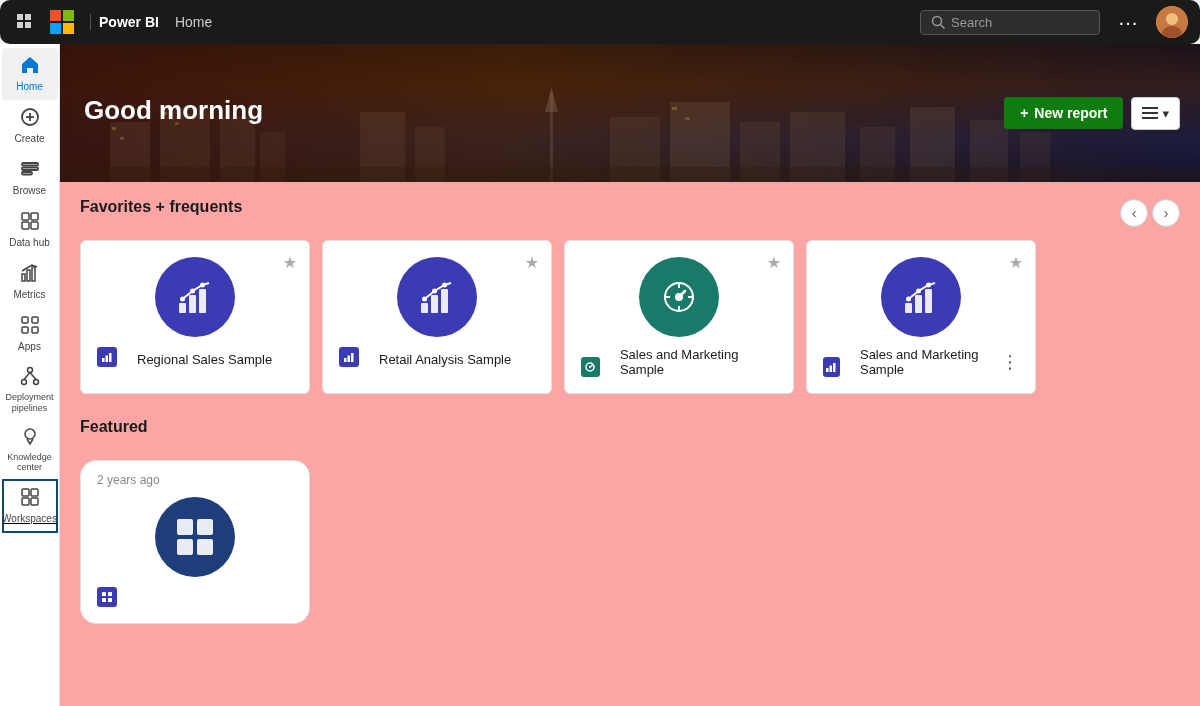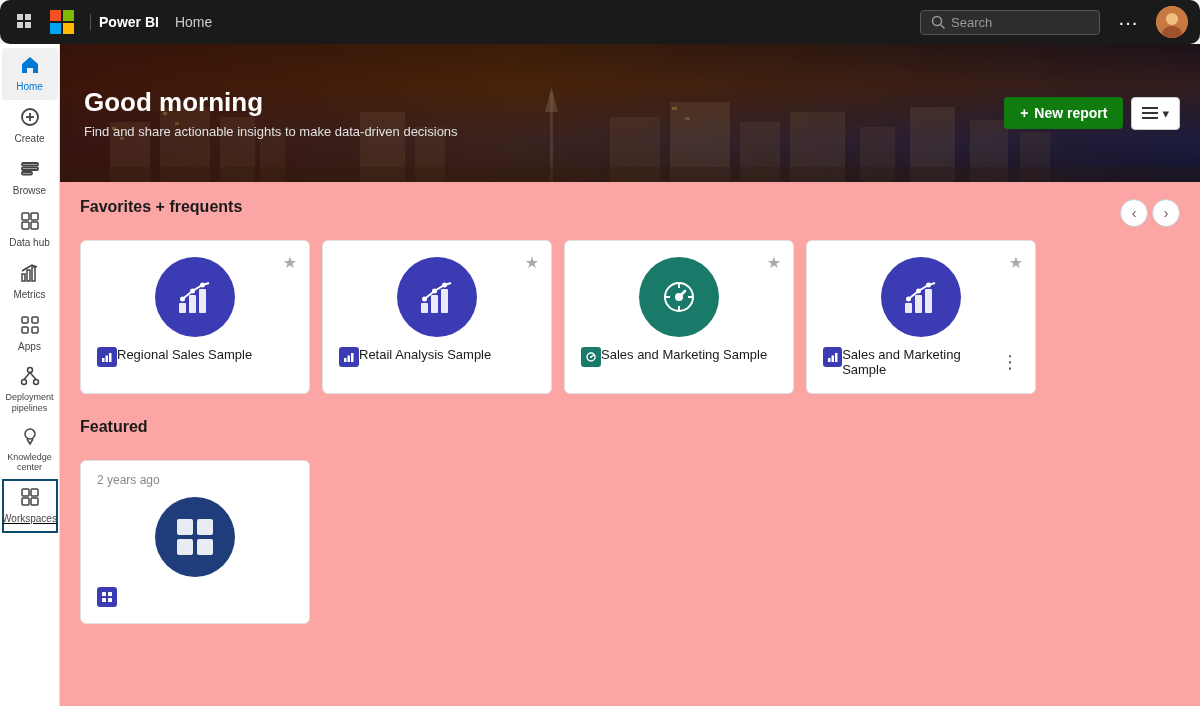--- a/index.html
+++ b/index.html
@@ -300,22 +300,22 @@
     .card-icon-circle.blue { background: #3b3bb3; }
     .card-icon-circle.teal { background: #1a7a6a; }
     .card-footer {
       display: flex;
       align-items: center;
       justify-content: space-between;
       width: 100%;
     }
     .card-footer-left {
       display: flex;
-      align-items: flex-start;
-      gap: 0;
+      align-items: flex-end;
+      gap: 20px;
     }
     .card-type-badge {
       width: 20px;
       height: 20px;
       border-radius: 3px;
       display: flex;
       align-items: center;
       justify-content: center;
       font-size: 10px;
       color: #fff;
@@ -329,21 +329,21 @@
     }
     .card-more {
       font-size: 18px;
       color: #555;
       cursor: pointer;
     }
 
     
     .featured-card {
       background: #fff;
-      border-radius: 6px;
+      border-radius: 16px;
       border: 1px solid #e0e0e0;
       width: 230px;
       min-width: 230px;
       padding: 16px;
       display: flex;
       flex-direction: column;
       align-items: center;
       gap: 10px;
       position: relative;
       cursor: pointer;
@@ -537,21 +537,20 @@
         <rect x="60" y="55" width="4" height="3" fill="rgba(255,230,100,0.4)"></rect>
         <rect x="103" y="30" width="4" height="3" fill="rgba(255,230,100,0.5)"></rect>
         <rect x="115" y="40" width="4" height="3" fill="rgba(255,230,100,0.4)"></rect>
         <rect x="612" y="25" width="5" height="3" fill="rgba(255,230,100,0.5)"></rect>
         <rect x="625" y="35" width="5" height="3" fill="rgba(255,230,100,0.4)"></rect>
 
         <rect x="0" y="85" width="1140" height="15" fill="rgba(50,30,10,0.5)"></rect>
       </svg>
       <div class="hero-content">
         <div class="hero-title">Good morning</div>
-        <div class="hero-subtitle">Find and share actionable insights to make data-driven decisions</div>
       </div>
       <div class="hero-actions">
         <button class="btn-new-report">
           <span>+</span>
           <span>New report</span>
         </button>
         <button class="btn-view-toggle">
           <svg width="16" height="12" viewBox="0 0 16 12">
             <rect x="0" y="0" width="16" height="2" fill="#333"></rect>
             <rect x="0" y="5" width="16" height="2" fill="#333"></rect>

